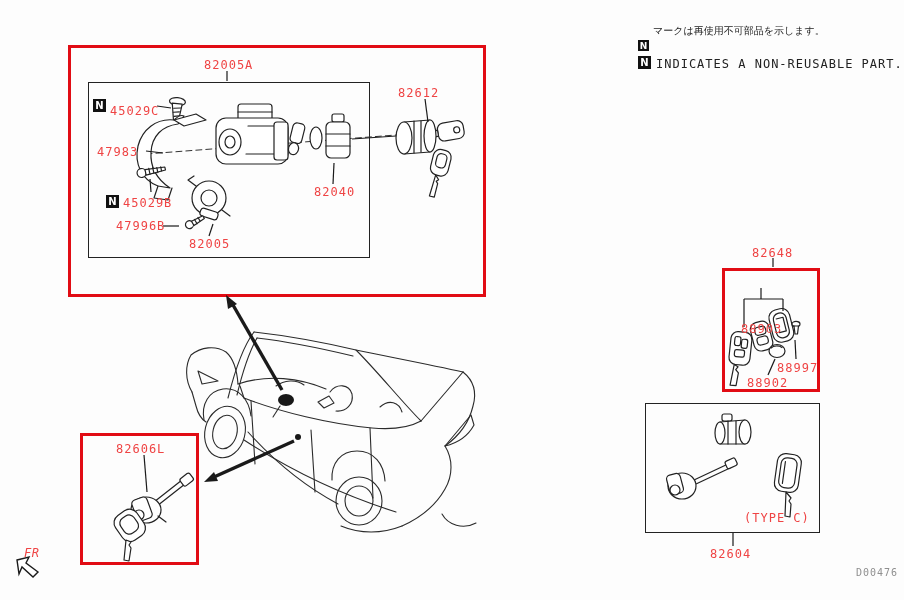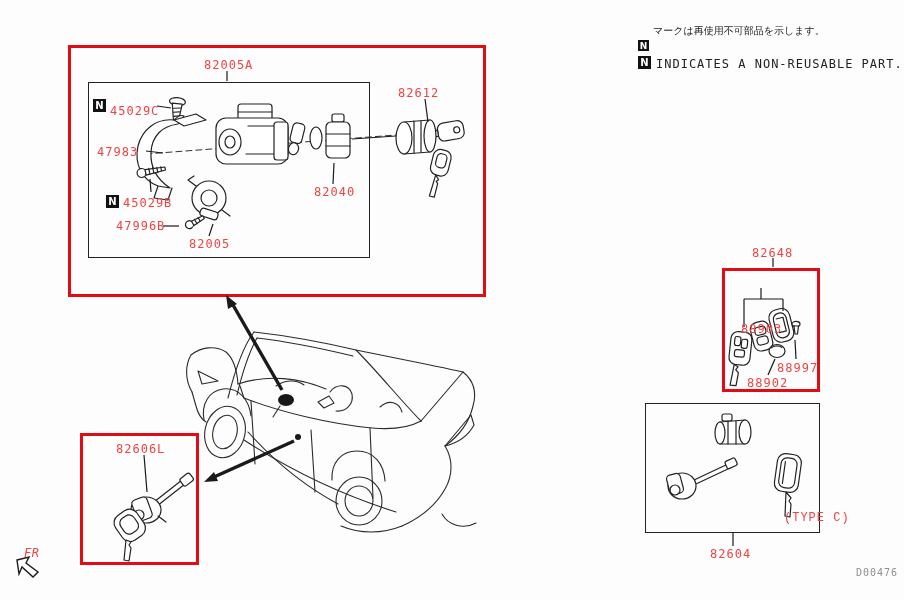--- a/index.html
+++ b/index.html
@@ -277,21 +277,21 @@
   <div class="lbl" style="left:116px;top:220px;">47996B</div>
   <div class="lbl" style="left:189px;top:238px;">82005</div>
   <div class="lbl" style="left:314px;top:186px;">82040</div>
   <div class="lbl" style="left:398px;top:87px;">82612</div>
 
   <div class="lbl" style="left:752px;top:247px;">82648</div>
   <div class="lbl" style="left:741px;top:277px;margin-top:46px;">88903</div>
   <div class="lbl" style="left:777px;top:362px;">88997</div>
   <div class="lbl" style="left:747px;top:377px;">88902</div>
 
-  <div class="lbl" style="left:784px;top:512px;font-family:Liberation Mono, monospace;">(TYPE C)</div>
+  <div class="lbl" style="left:744px;top:512px;">(TYPE C)</div>
   <div class="lbl" style="left:710px;top:548px;">82604</div>
 
   <div class="lbl" style="left:116px;top:443px;">82606L</div>
 
   <div class="lbl small" style="left:24px;top:547px;">FR</div>
   <div class="code" style="left:837px;top:568px;">D00476</div>
 
 </div>
 
 </body></html>

